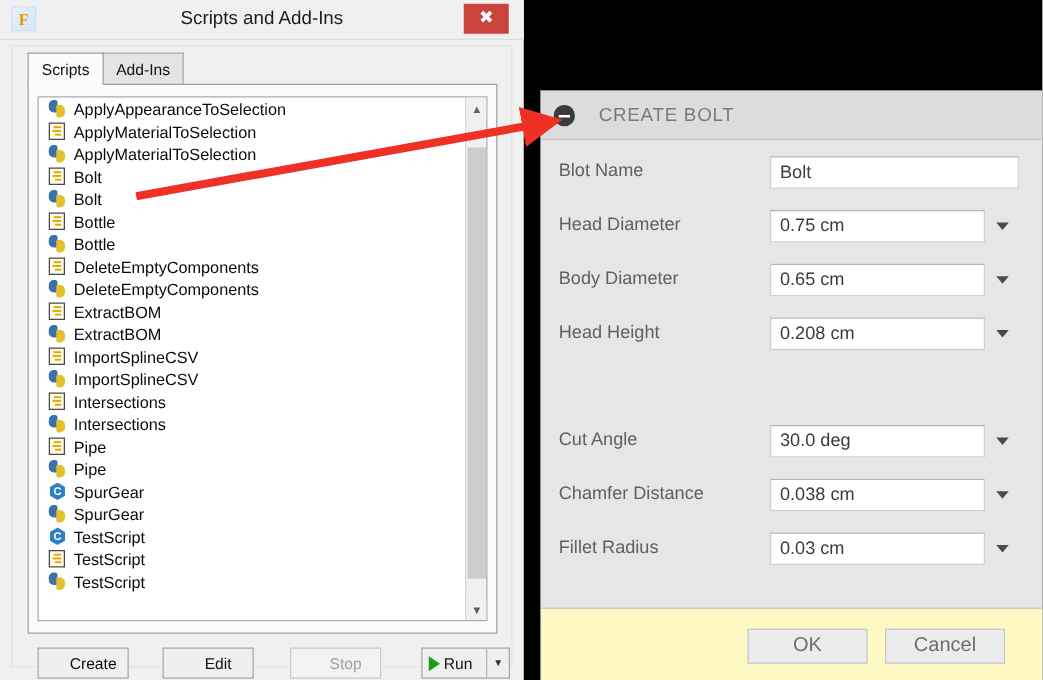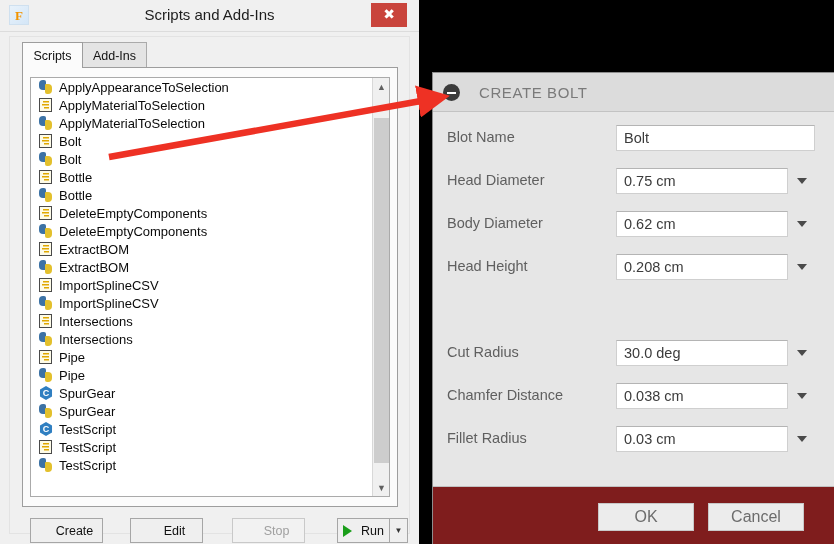--- a/index.html
+++ b/index.html
@@ -260,21 +260,21 @@
   .btn-create { left: 0; width: 73px; }
   .btn-edit   { left: 100px; width: 73px; }
   .btn-stop   { left: 202px; width: 73px; }
   .btn-run {
     position: absolute;
     left: 307px; top: 0;
     width: 53px; height: 25px;
     background: #efefef;
     border: 1px solid #a6a6a6;
     box-sizing: border-box;
-    display: flex; align-items: center; gap: 9px;
+    display: flex; align-items: center; gap: 3px;
     padding-left: 5px;
     font-size: 12.5px; color: #111111;
     cursor: pointer;
   }
   .play-tri {
     width: 0; height: 0;
     border-left: 9px solid #1a9e1a;
     border-top: 6px solid transparent;
     border-bottom: 6px solid transparent;
   }
@@ -380,21 +380,21 @@
     border-left: 5px solid transparent;
     border-right: 5px solid transparent;
     border-top: 6px solid #4a4a4a;
     cursor: pointer;
   }
 
   .bolt-footer {
     position: absolute;
     left: 0; bottom: 0;
     width: 402px; height: 58px;
-    background: #7f1d1d;
+    background: #fef9c3;
     border-top: 1px solid #c0c0c0;
     box-sizing: border-box;
   }
   .fbtn {
     position: absolute;
     top: 16px;
     height: 28px;
     background: #ececec;
     border: 1px solid #c8c8c8;
     box-sizing: border-box;
@@ -435,30 +435,30 @@
           <div class="field-label">Blot Name</div>
           <div class="field-input wide">Bolt</div>
         </div>
         <div class="field-row" style="top: 56px;">
           <div class="field-label">Head Diameter</div>
           <div class="field-input narrow">0.75 cm</div>
           <div class="field-caret"></div>
         </div>
         <div class="field-row" style="top: 99px;">
           <div class="field-label">Body Diameter</div>
-          <div class="field-input narrow">0.62 cm</div>
+          <div class="field-input narrow">0.65 cm</div>
           <div class="field-caret"></div>
         </div>
         <div class="field-row" style="top: 142px;">
           <div class="field-label">Head Height</div>
           <div class="field-input narrow">0.208 cm</div>
           <div class="field-caret"></div>
         </div>
         <div class="field-row" style="top: 228px;">
-          <div class="field-label">Cut Radius</div>
+          <div class="field-label">Cut Angle</div>
           <div class="field-input narrow">30.0 deg</div>
           <div class="field-caret"></div>
         </div>
         <div class="field-row" style="top: 271px;">
           <div class="field-label">Chamfer Distance</div>
           <div class="field-input narrow">0.038 cm</div>
           <div class="field-caret"></div>
         </div>
         <div class="field-row" style="top: 314px;">
           <div class="field-label">Fillet Radius</div>

